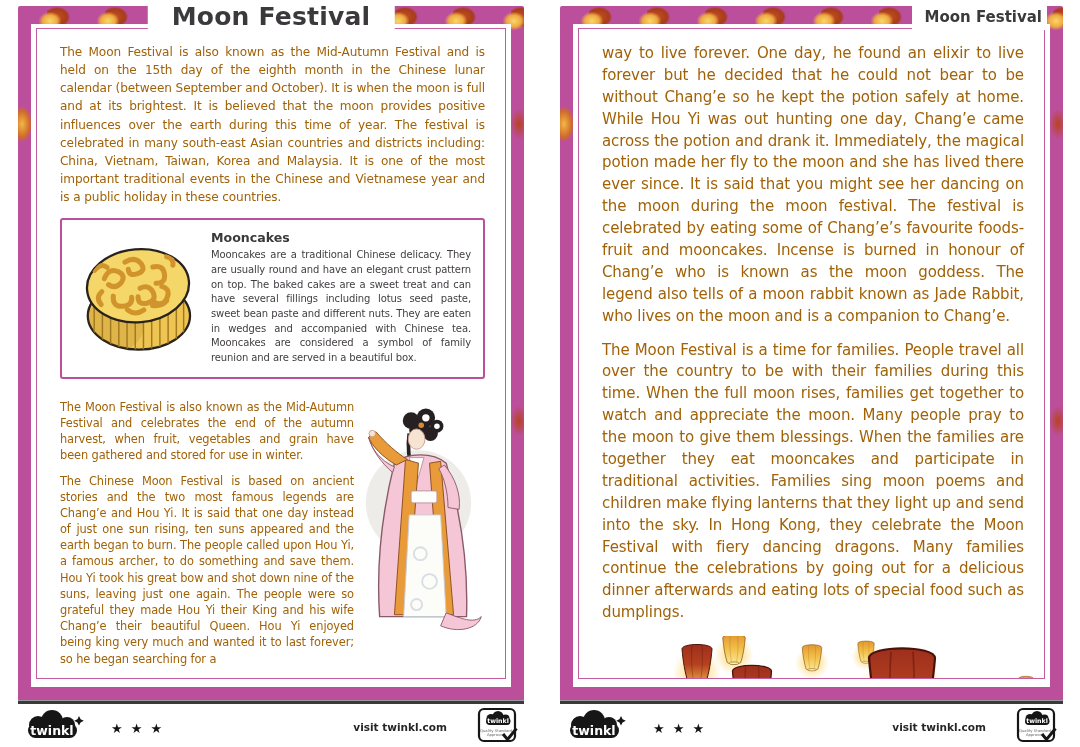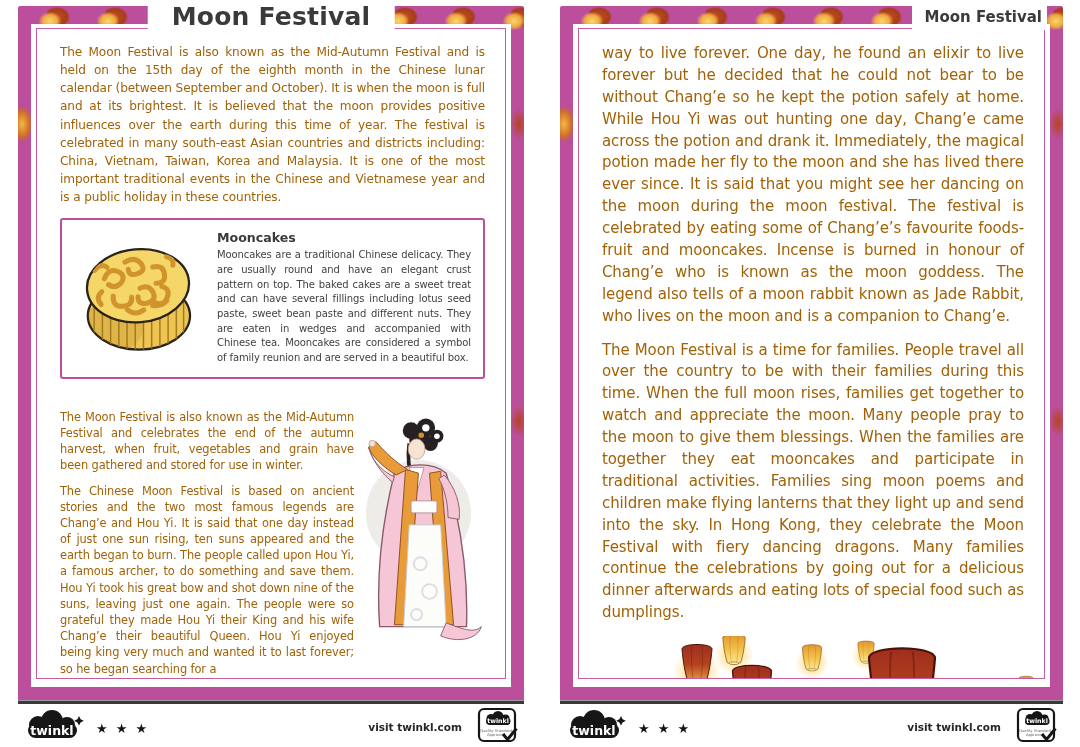--- a/index.html
+++ b/index.html
@@ -42,38 +42,38 @@
     padding:0 5px 0 12px;z-index:3;font-size:15px;font-weight:800;color:#3b393c;
   }
   .para{
     margin:0 0 12px;font-size:12.1px;line-height:1.5;text-align:justify;
     color:#a16207;letter-spacing:-0.1px;
   }
   #pageR .para{font-size:15px;line-height:1.46;}
   .lower .para{font-size:11.4px;line-height:1.42;margin-bottom:9px;}
 
   .mooncakes-box{
-    border:2px solid #bb4f9b;border-radius:3px;margin:0 0 30px;
-    padding:9px 12px 11px 12px;display:flex;gap:15px;align-items:flex-start;
+    border:2px solid #bb4f9b;border-radius:3px;margin:0 0 20px;
+    padding:9px 12px 11px 12px;display:flex;gap:9px;align-items:flex-start;
   }
   .mc-img{flex:none;width:128px;margin-top:12px;}
   .mc-text{flex:1;min-width:0;}
   .mc-heading{font-size:12.6px;font-weight:bold;color:#3b393c;margin:1px 0 3px;}
   .mc-body{font-size:10px;line-height:1.47;text-align:justify;color:#413d42;letter-spacing:-0.1px;}
 
   .change-float{float:right;width:122px;height:250px;margin:2px 0 4px 9px;}
   .lantern-wrap{margin:8px auto 0;width:440px;}
 
   .bottom-line{
     position:absolute;left:0;right:0;top:700px;height:4px;background:#3b3a3b;
     border-top:1px solid #9a9a9a;box-sizing:border-box;
   }
   .footer{
     position:absolute;left:5px;right:5px;top:707px;height:40px;
-    display:flex;align-items:center;gap:9px;
+    display:flex;align-items:center;gap:24px;
   }
   .stars{font-size:13px;letter-spacing:2px;color:#141414;margin-top:2px;white-space:nowrap;}
   .visit{margin-left:auto;font-size:10.5px;font-weight:bold;color:#262626;white-space:nowrap;text-align:center;}
   .badge{margin-left:6px;flex:none;}
 </style>
 </head>
 <body>
 
 <svg width="0" height="0" style="position:absolute">
   <defs>

